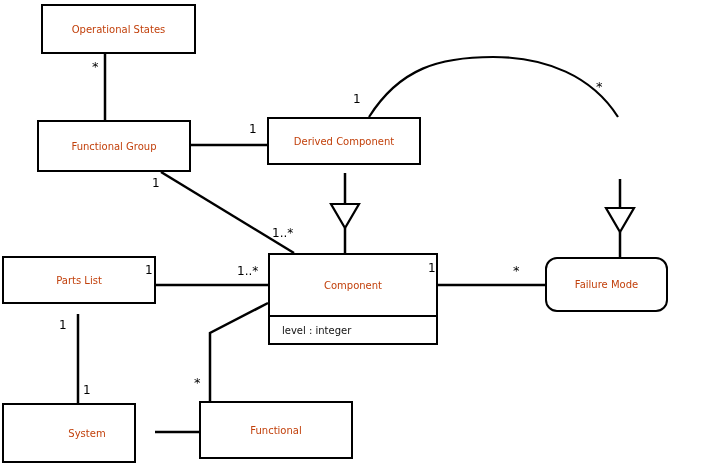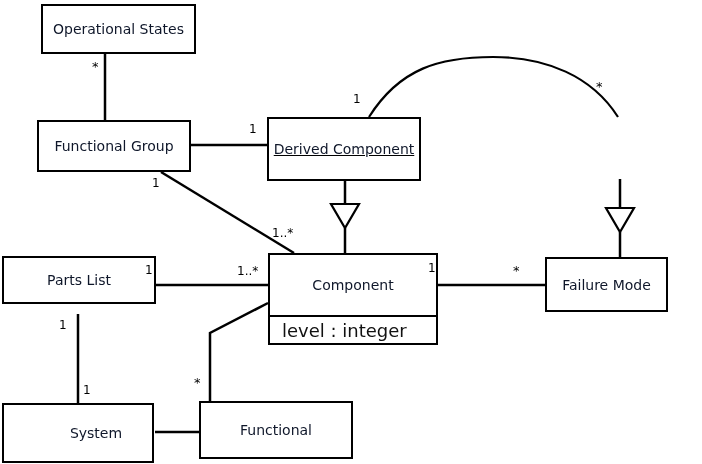--- a/index.html
+++ b/index.html
@@ -33,30 +33,30 @@
     display: flex;
     flex-direction: column;
     z-index: 5;
   }
   .uml-class .name-compartment {
     flex: 1 1 auto;
     display: flex;
     align-items: center;
     justify-content: center;
     text-align: right;
-    font-size: 14px;
-    color: #0f172a;
+    font-size: 10px;
+    color: #c2410c;
     padding: 0 4px;
   }
   .uml-class .attr-compartment {
     border-top: 2px solid #000000;
     display: flex;
     align-items: center;
     justify-content: flex-start;
-    font-size: 18px;
+    font-size: 10px;
     color: #111111;
     padding: 4px 0 4px 12px;
     height: 28px;
     box-sizing: border-box;
   }
   .mult-label {
     position: absolute;
     font-size: 12px;
     color: #000000;
     white-space: nowrap;
@@ -102,39 +102,39 @@
   </svg>
 
   <div class="uml-class" style="left:41px; top:4px; width:155px; height:50px;">
     <div class="name-compartment">Operational States</div>
   </div>
 
   <div class="uml-class" style="left:37px; top:120px; width:154px; height:52px;">
     <div class="name-compartment">Functional Group</div>
   </div>
 
-  <div class="uml-class" style="left:267px; top:117px; width:154px; height:64px;text-decoration:underline;">
+  <div class="uml-class" style="left:267px; top:117px; width:154px; height:48px;">
     <div class="name-compartment">Derived Component</div>
   </div>
 
 
   <div class="uml-class" style="left:2px; top:256px; width:154px; height:48px;">
     <div class="name-compartment">Parts List</div>
   </div>
 
   <div class="uml-class" style="left:268px; top:253px; width:170px; height:92px;">
     <div class="name-compartment">Component</div>
     <div class="attr-compartment">level : integer</div>
   </div>
 
-  <div class="uml-class" style="left:545px; top:257px; width:123px; height:55px;">
+  <div class="uml-class" style="left:545px; top:257px; width:123px; height:55px;border-radius:12px;">
     <div class="name-compartment">Failure Mode</div>
   </div>
 
-  <div class="uml-class" style="left:2px; top:403px; width:152px; height:60px;padding-left:36px;">
+  <div class="uml-class" style="left:2px; top:403px; width:134px; height:60px;padding-left:36px;">
     <div class="name-compartment">System</div>
   </div>
 
   <div class="uml-class" style="left:199px; top:401px; width:154px; height:58px;">
     <div class="name-compartment">Functional</div>
   </div>
 
   <span class="mult-label star" style="left:92px; top:60px;">*</span>
 
   <span class="mult-label" style="left:249px; top:123px;">1</span>

